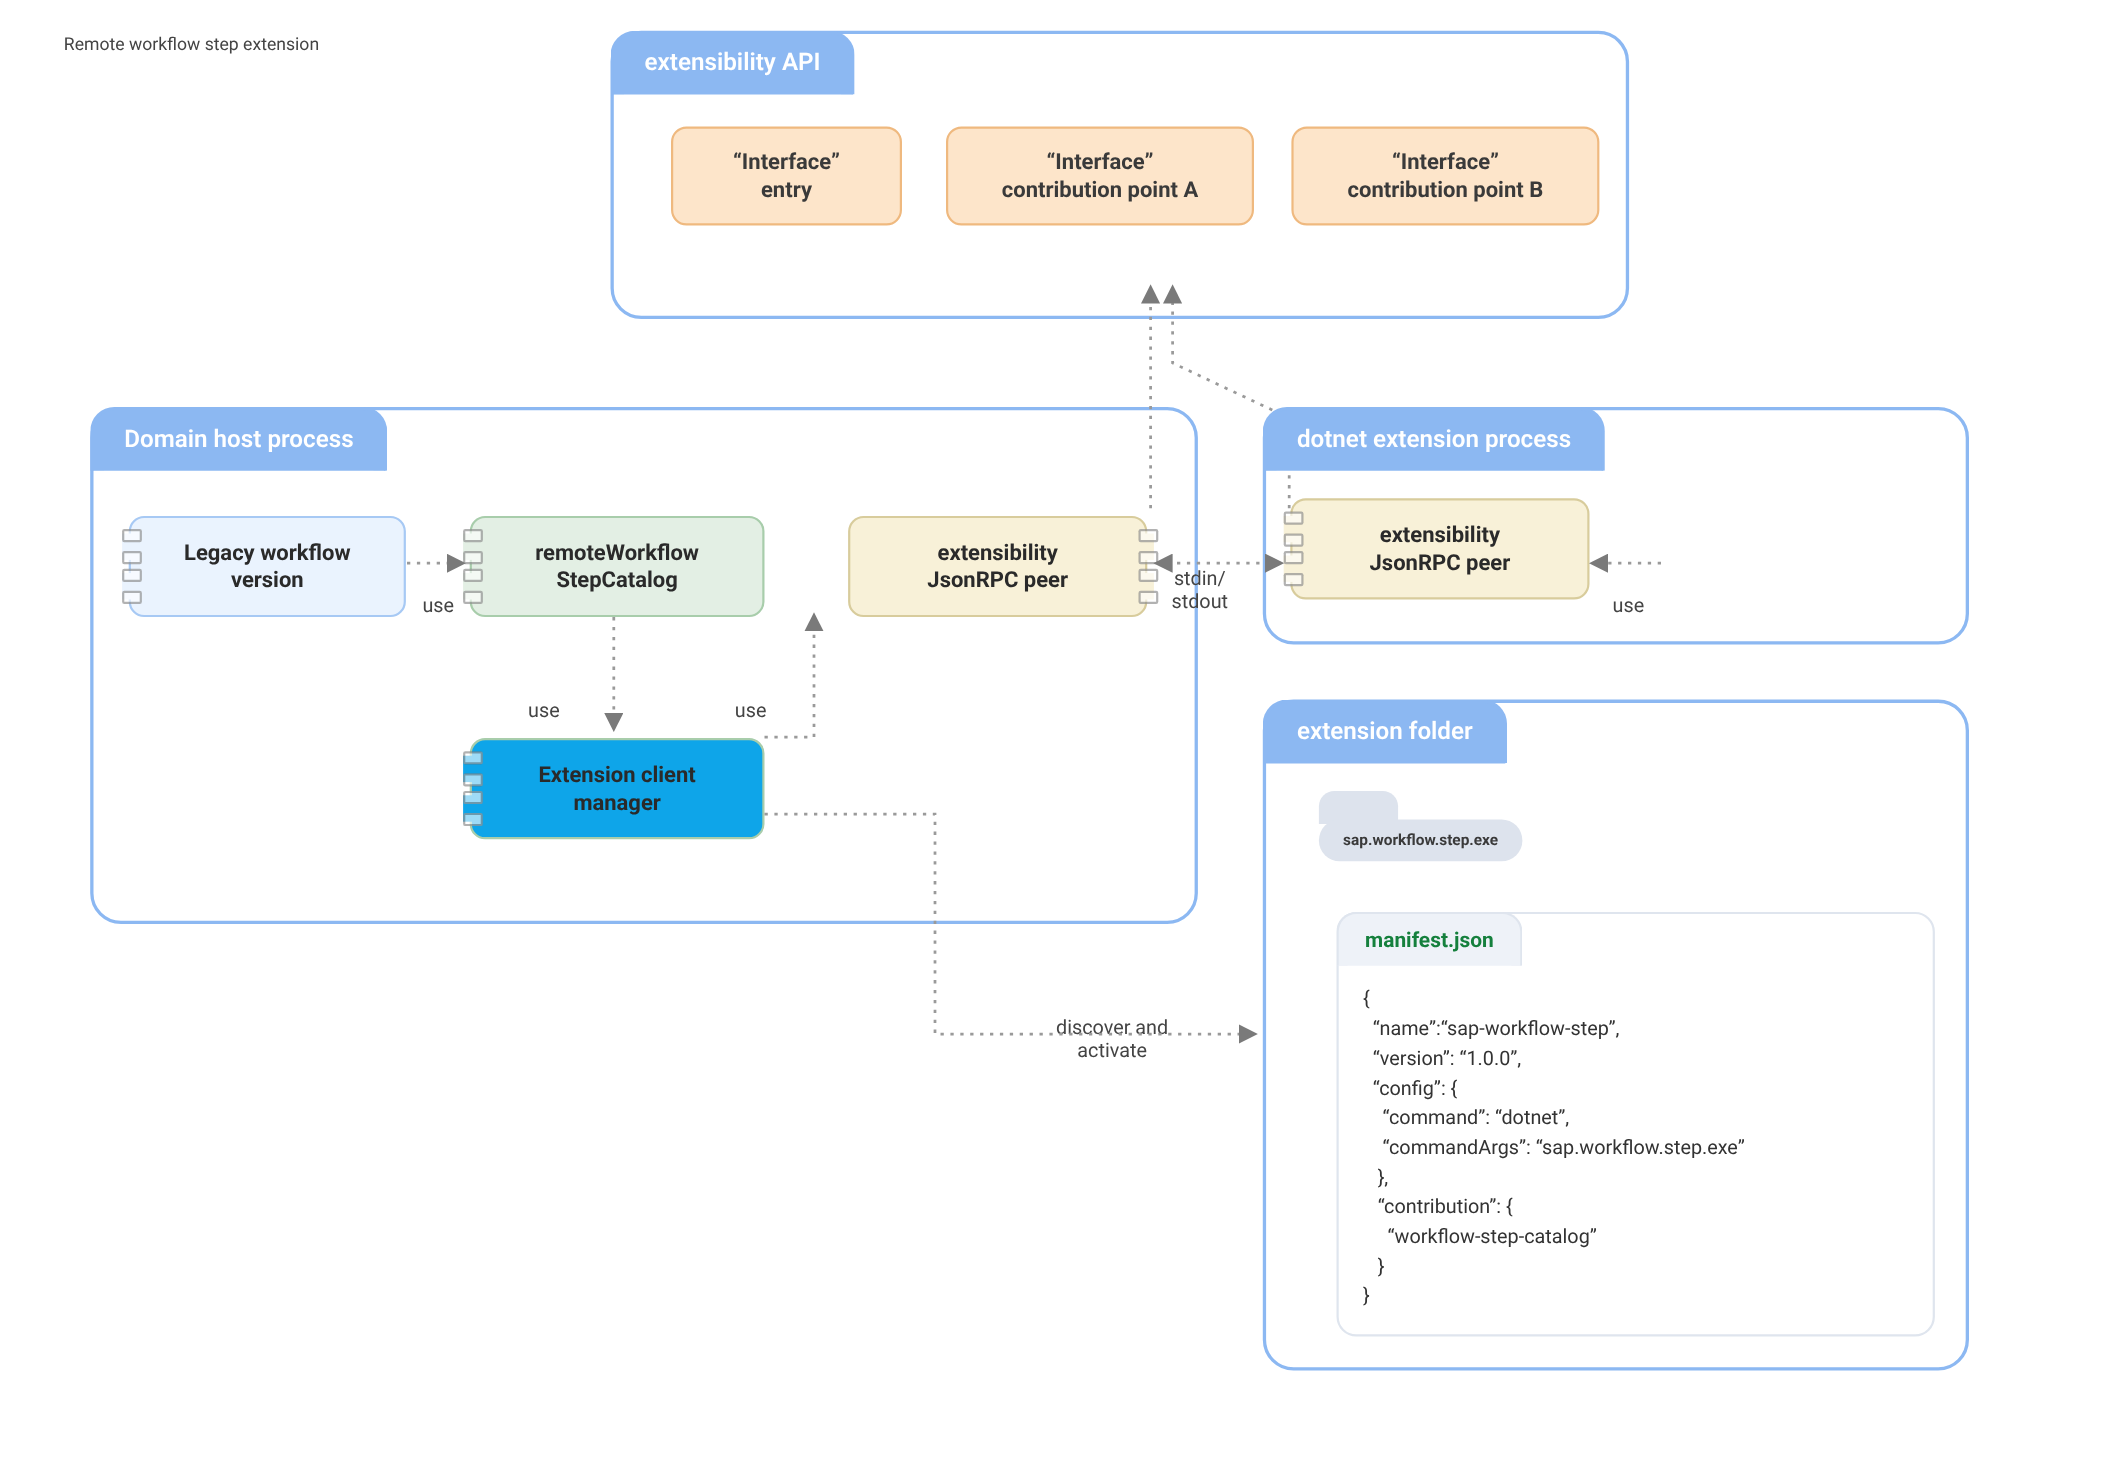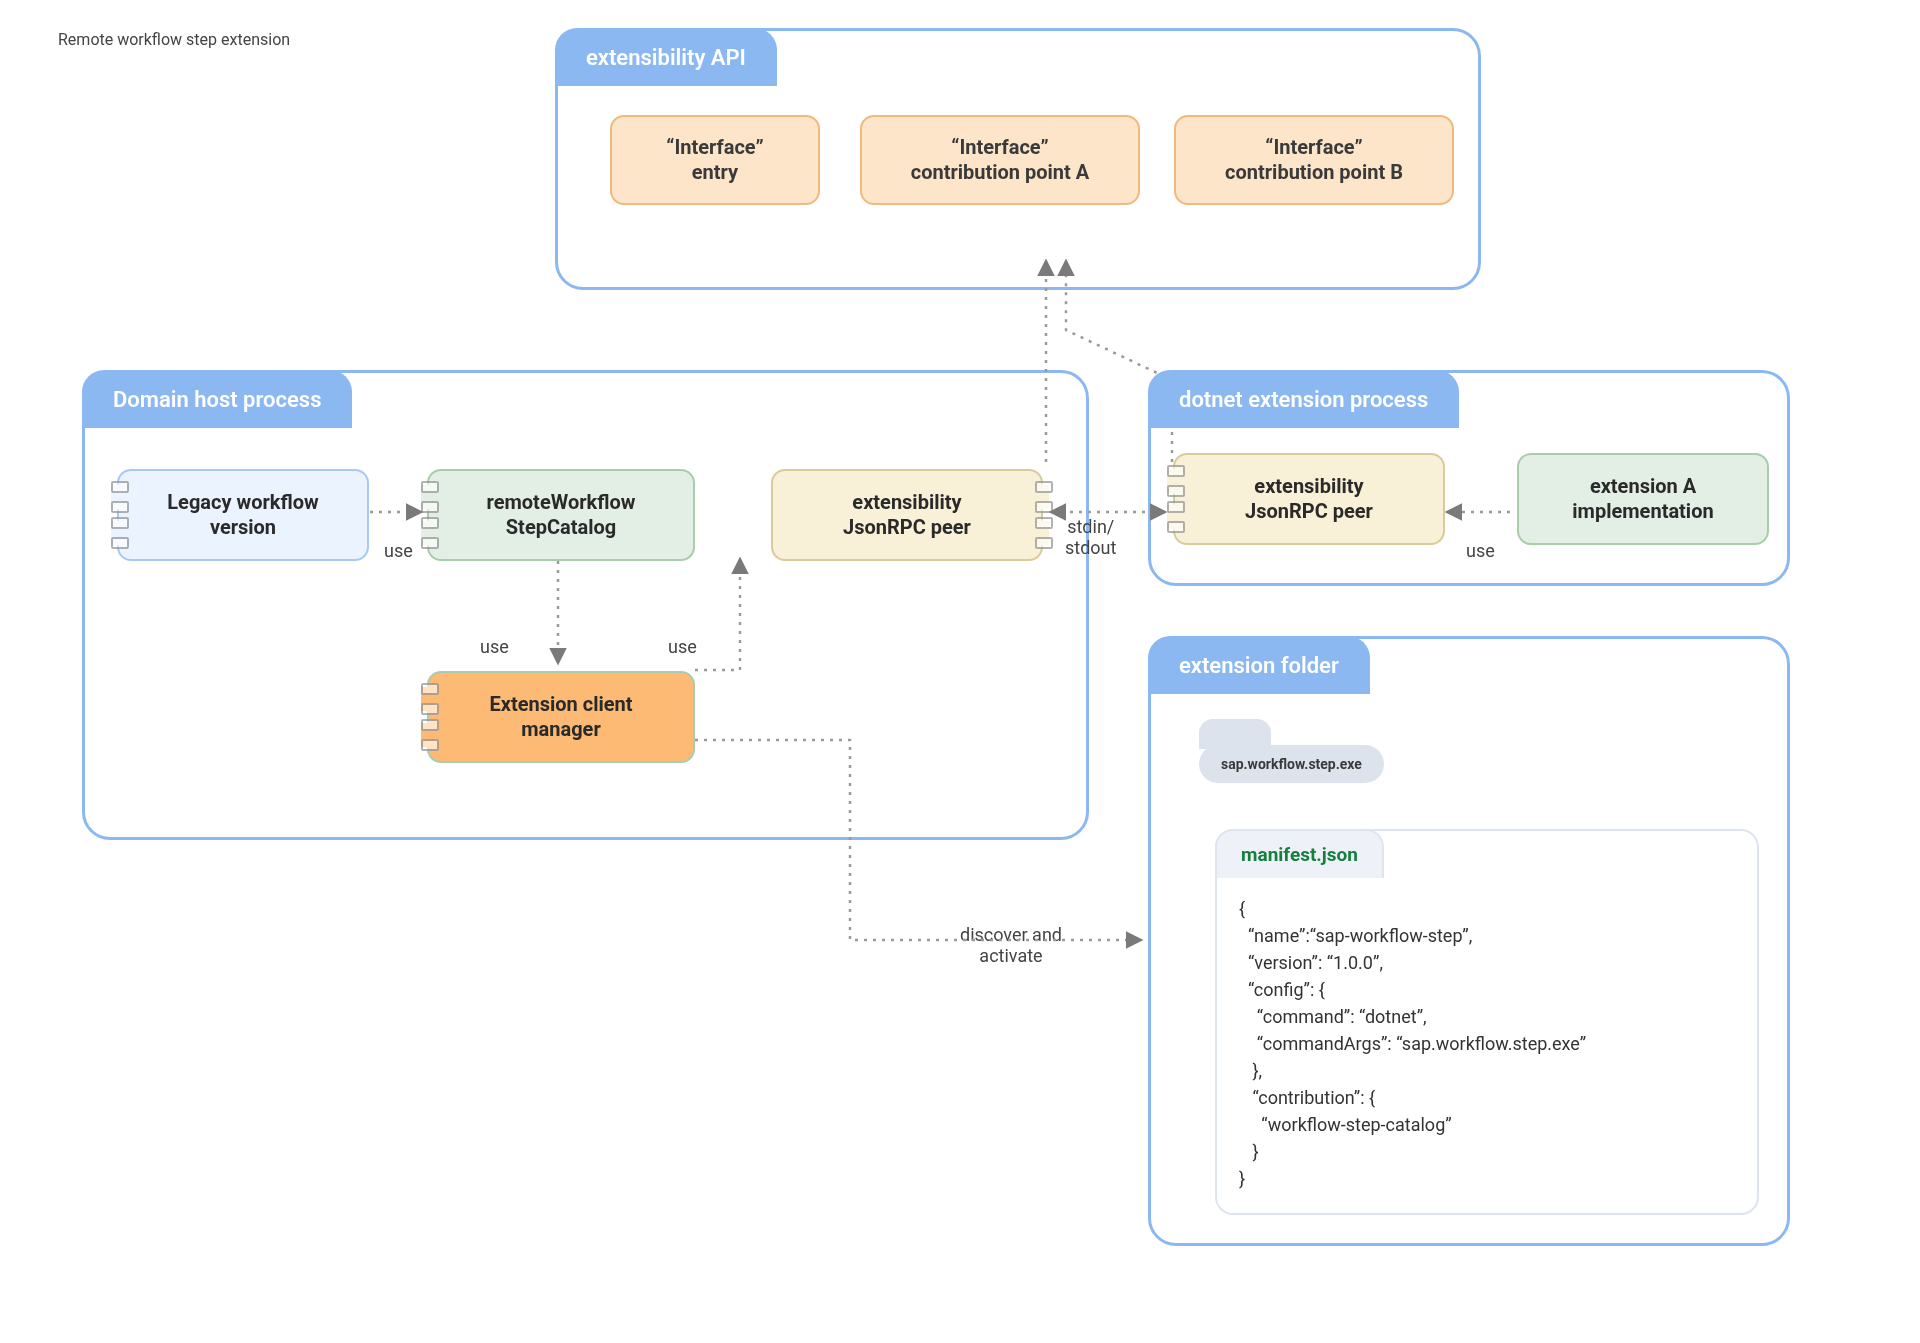--- a/index.html
+++ b/index.html
@@ -45,21 +45,21 @@
   }
   .comp .l1 { font-weight: 700; }
   .comp .l2 { font-weight: 700; }
 
   .orange { background: #fde5ca; border: 2px solid #efb97f; color: #3a3a3a; }
   .orange .l1, .orange .l2 { font-weight: 700; }
 
   .blue   { background: #eaf3fe; border: 2px solid #a7c9f4; color: #2a2a2a; }
   .green  { background: #e3efe4; border: 2px solid #a8cdab; color: #2a2a2a; }
   .yellow { background: #f8f1d8; border: 2px solid #d8cc9c; color: #2a2a2a; }
-  .green2 { background: #fdba74; border: 2px solid #a8cdab; color: #2a2a2a; }
+  .green2 { background: #0ea5e9; border: 2px solid #a8cdab; color: #2a2a2a; }
 
   
   .port {
     position: absolute;
     width: 14px;
     height: 24px;
     background: inherit;
   }
   .port.left {
     left: -8px;
@@ -200,24 +200,20 @@
   <div class="container" style="left:1148px; top:370px; width:642px; height:216px;">
     <div class="container-title" style="left:-3px;">dotnet extension process</div>
 
     <div class="comp yellow" style="left:22px; top:80px; width:272px; height:92px;">
       <div class="port left" style="top:14px;"></div>
       <div class="port left" style="bottom:14px;"></div>
       <div class="l1">extensibility</div>
       <div class="l2">JsonRPC peer</div>
     </div>
 
-    <div class="comp green" style="left:366px; top:80px; width:252px; height:92px;">
-      <div class="l1">extension A</div>
-      <div class="l2">implementation</div>
-    </div>
   </div>
 
   <div class="container" style="left:1148px; top:636px; width:642px; height:610px;">
     <div class="container-title" style="left:-3px;">extension folder</div>
 
     <div class="file-tab" style="left:48px; top:80px;"></div>
     <div class="file-pill" style="left:48px; top:106px;">sap.workflow.step.exe</div>
 
     <div class="manifest-card" style="left:64px; top:190px; width:544px; height:386px;">
       <div class="manifest-tab">manifest.json</div>

